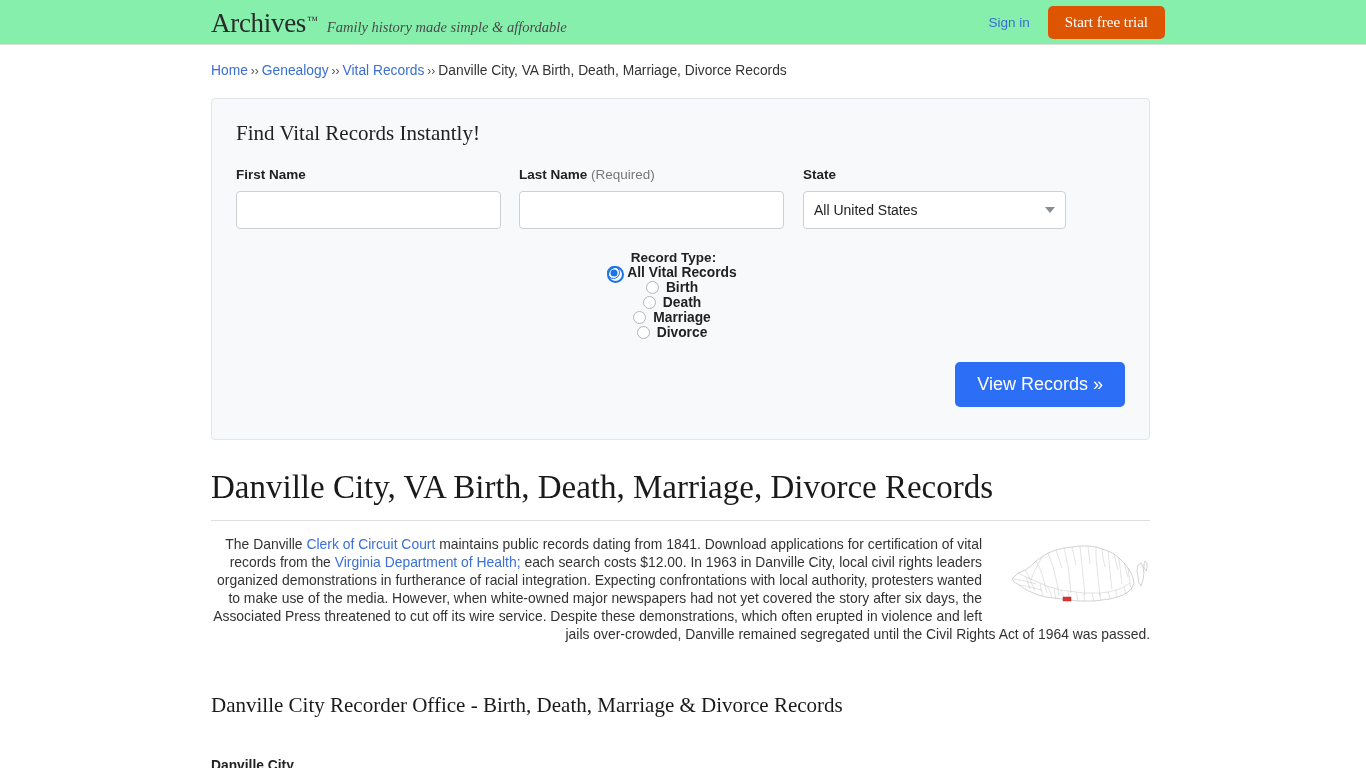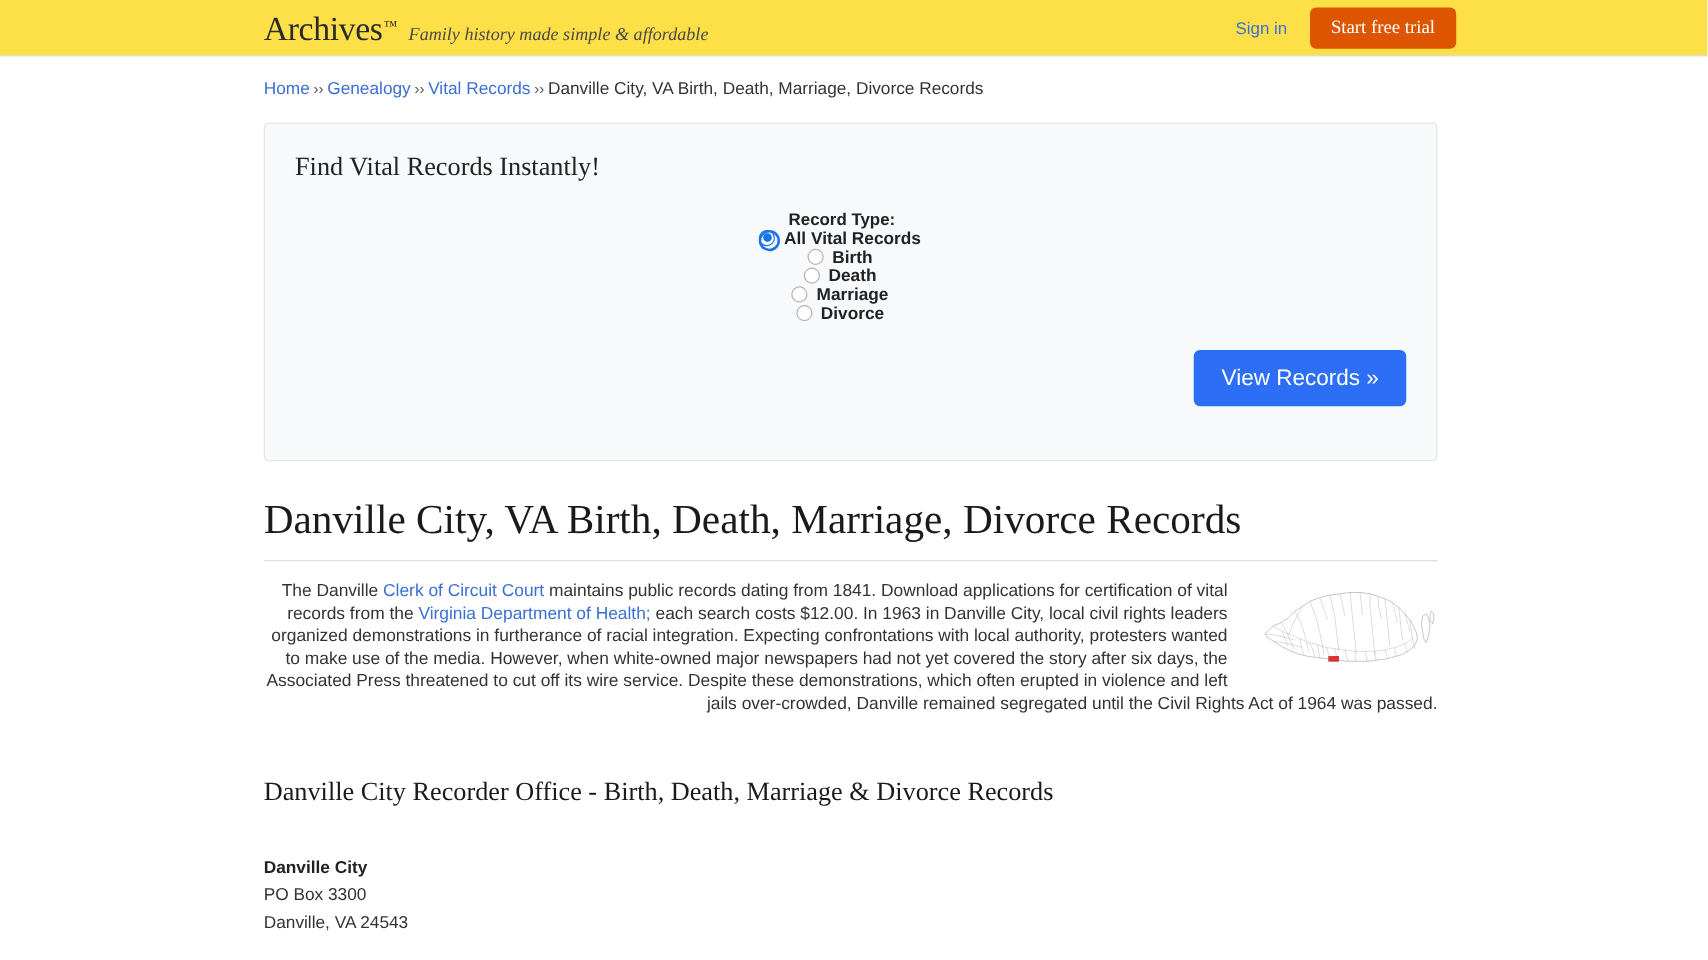--- a/index.html
+++ b/index.html
@@ -9,21 +9,21 @@
     width: 1366px;
     height: 768px;
     overflow: hidden;
     background: #ffffff;
     font-family: "Liberation Sans", sans-serif;
   }
 
   
   .site-header {
     height: 45px;
-    background: #fde047;
+    background: #86efac;
     border-bottom: 1px solid #dcdcd6;
     position: relative;
   }
   .header-inner {
     width: 1366px;
     height: 45px;
     position: relative;
   }
   .brand {
     position: absolute;
@@ -114,21 +114,21 @@
   }
   .breadcrumb .crumb-current { color: #333333; }
 
   
   .search-panel {
     margin-top: 18px;
     width: 939px;
     background: #f7f9fb;
     border: 1px solid #e2e6ea;
     border-radius: 4px;
-    padding: 22px 24px 43px 24px;
+    padding: 22px 24px 32px 24px;
   }
   .panel-title {
     font-family: "Liberation Serif", serif;
     font-size: 21px;
     color: #222222;
     margin: 0 0 22px 0;
     font-weight: 400;
   }
   .field-row {
     display: flex;
@@ -351,20 +351,41 @@
 <div class="page">
   <div class="content">
 
     <div class="breadcrumb">
       <a href="#">Home</a><span class="sep">››</span><a href="#">Genealogy</a><span class="sep">››</span><a href="#">Vital Records</a><span class="sep">››</span><span class="crumb-current">Danville City, VA Birth, Death, Marriage, Divorce Records</span>
     </div>
 
     <div class="search-panel">
       <h2 class="panel-title">Find Vital Records Instantly!</h2>
 
+      <div class="field-row">
+
+        <div class="field field-first">
+          <label class="field-label">First Name</label>
+          <input class="text-input" type="text" value="" style="">
+        </div>
+
+        <div class="field field-last">
+          <label class="field-label"><span>Last Name</span> <span class="label-optional">(Required)</span></label>
+          <input class="text-input" type="text" value="" style="">
+        </div>
+
+        <div class="field field-state">
+          <label class="field-label">State</label>
+          <div class="select-wrap">
+            <div class="select-box">All United States</div>
+            <span class="select-caret"></span>
+          </div>
+        </div>
+
+      </div>
 
       <div class="radio-row">
         <span class="radio-row-label">Record Type:</span>
 
         <label class="radio-opt">
           <span class="radio-dot checked"></span>
           <span class="radio-text">All Vital Records</span>
         </label>
 
         <label class="radio-opt">

